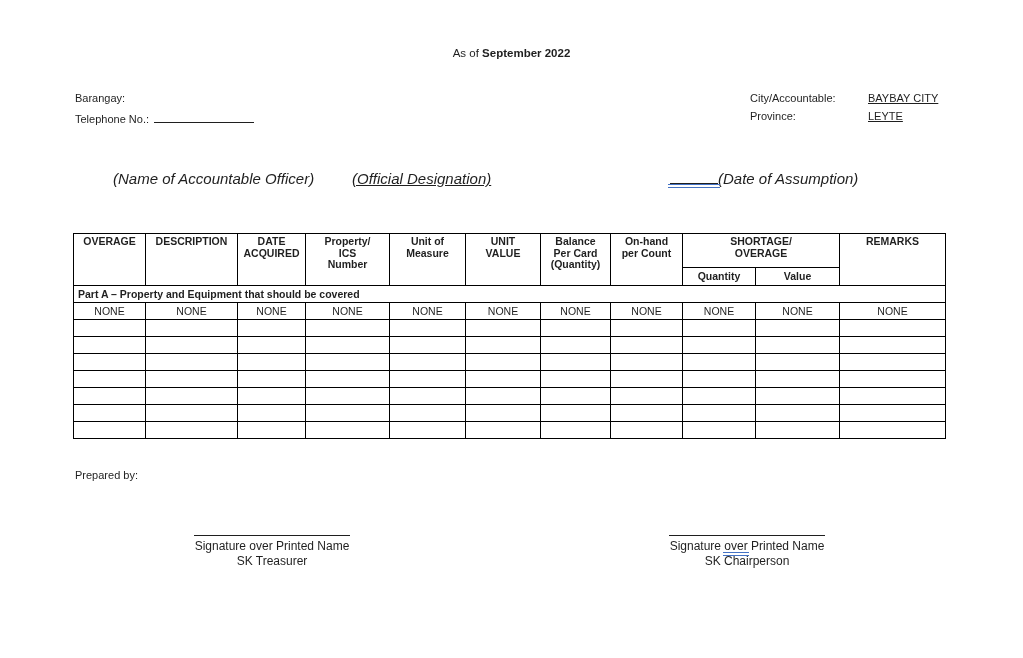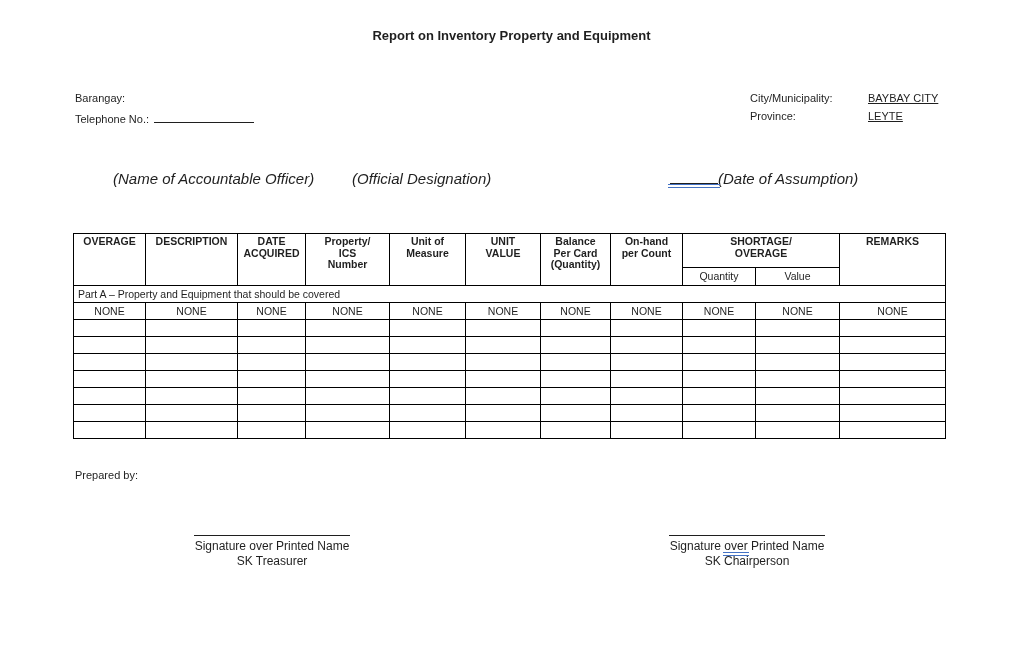--- a/index.html
+++ b/index.html
@@ -41,46 +41,46 @@
   }
   .inv-table th,.inv-table td{
     border:1px solid var(--tborder);padding:0 2px;overflow:hidden;
   }
   .inv-table th{
     font-weight:bold;text-align:center;vertical-align:top;
     white-space:pre-line;line-height:11.5px;padding-top:2px;
   }
   .inv-table tr.hr1{height:34px;}
   .inv-table tr.hr2{height:18px;}
-  .inv-table tr.hr2 th{font-weight:normal;vertical-align:middle;padding-top:0;}
+  .inv-table tr.hr2 th{font-weight:bold;vertical-align:middle;padding-top:0;}
   .inv-table tbody tr{height:17px;}
   .inv-table td{text-align:center;vertical-align:middle;}
-  .inv-table tr.section td{text-align:left;font-weight:normal;padding-left:4px;}
+  .inv-table tr.section td{text-align:left;font-weight:bold;padding-left:4px;}
 
   .sig-block{position:absolute;top:528px;width:156px;text-align:center;font-size:12px;line-height:15px;}
   .sig-line{height:7px;border-bottom:1px solid var(--text);margin-bottom:3px;}
 </style>
 </head>
 <body>
 
 <div class="page">
 
-  <div class="abs doc-title">Report on Inventory Property and Equipment</div>
+  <div class="abs doc-subtitle"><span>As of </span><span class="b">September 2022</span></div>
 
   <div class="abs" style="left:75px;top:92px;">Barangay:</div>
   <div class="abs" style="left:75px;top:110px;"><span>Telephone No.:</span><span class="blank-line" style="width:100px;margin-left:5px;"></span></div>
 
-  <div class="abs" style="left:750px;top:92px;">City/Municipality:</div>
+  <div class="abs" style="left:750px;top:92px;">City/Accountable:</div>
   <div class="abs u" style="left:868px;top:92px;">BAYBAY CITY</div>
   <div class="abs" style="left:750px;top:110px;">Province:</div>
   <div class="abs u" style="left:868px;top:110px;">LEYTE</div>
 
 
   <div class="abs caption" style="left:113px;top:170px;">(Name of Accountable Officer)</div>
-  <div class="abs caption" style="left:352px;top:170px;">(Official Designation)</div>
+  <div class="abs caption" style="left:352px;top:170px;text-decoration:underline;">(Official Designation)</div>
   <div class="abs" style="left:670px;top:170px;"><span class="blank-grammar"></span><span class="caption">(Date of Assumption)</span></div>
 
   <table class="inv-table">
     <colgroup>
       <col style="width:72px">
         <col style="width:92px">
         <col style="width:68px">
         <col style="width:84px">
       <col style="width:76px">
         <col style="width:75px">

